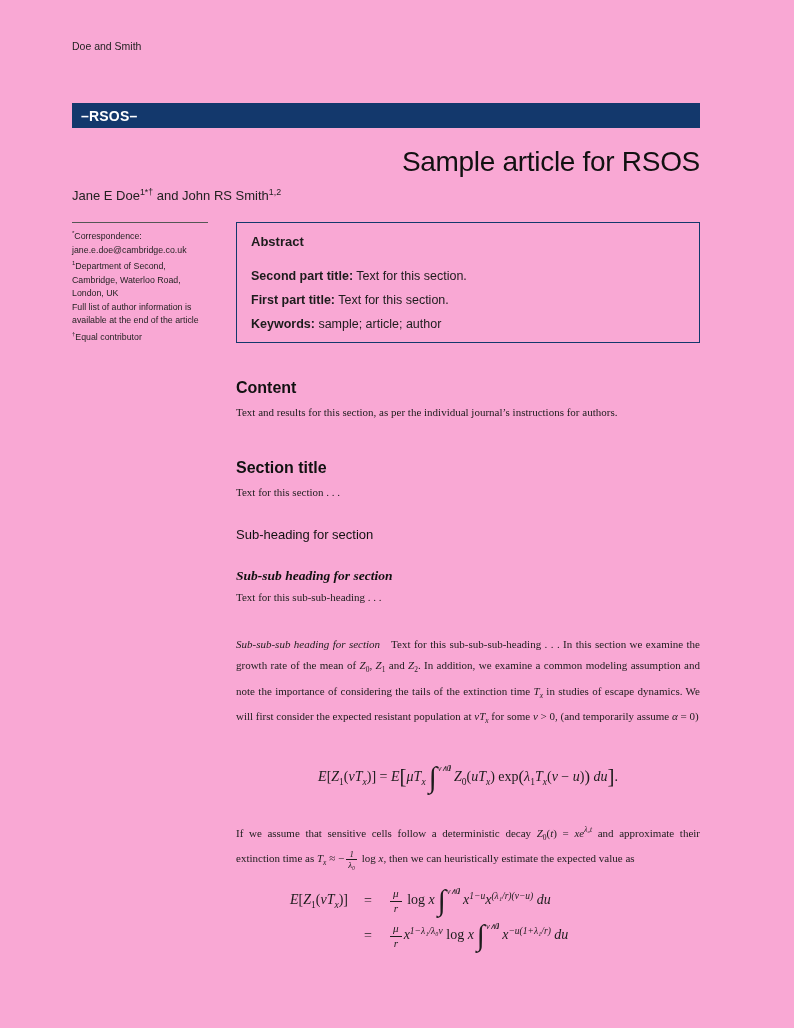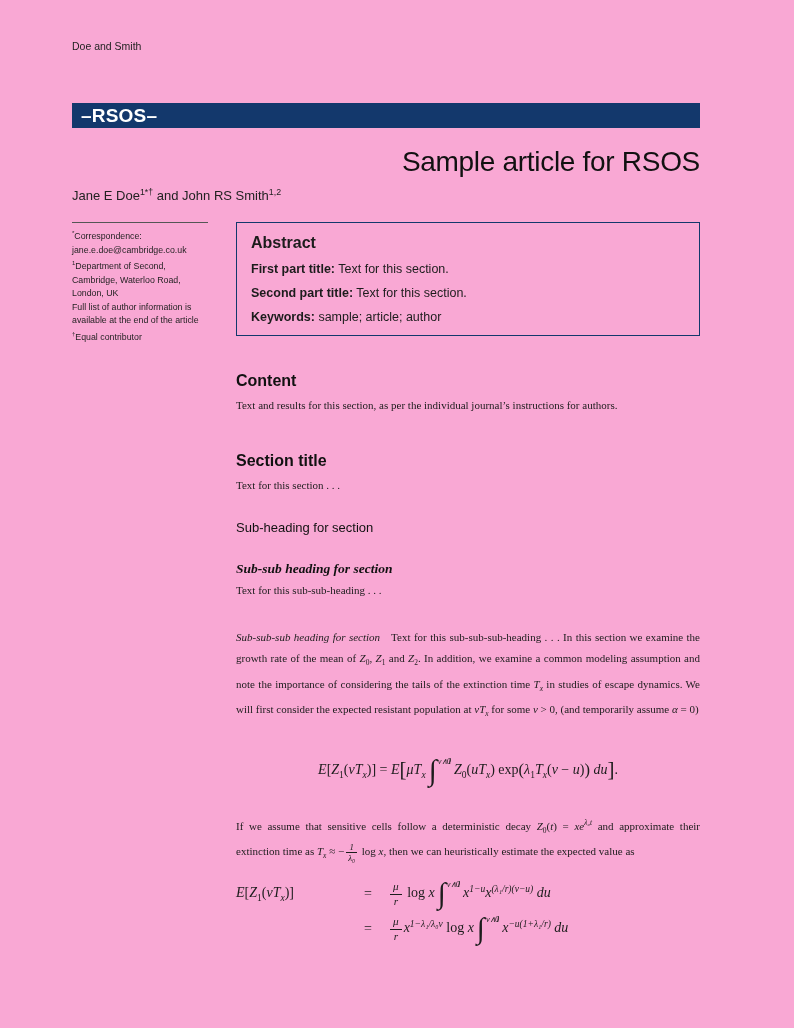--- a/index.html
+++ b/index.html
@@ -18,21 +18,21 @@
     font-size:10.5px;color:#222;margin-bottom:51px;
   }
   .banner{
     width:628px;height:25px;
     background:#13386c;
     display:flex;align-items:center;
     box-sizing:border-box;padding-left:9px;
   }
   .banner-text{
     color:#ffffff;font-family:"Liberation Sans",sans-serif;
-    font-weight:bold;font-size:19px;letter-spacing:0.2px;
+    font-weight:bold;font-size:14px;letter-spacing:0.2px;
   }
   .title{
     font-family:"Liberation Sans",sans-serif;
     font-weight:normal;font-size:28px;line-height:33px;
     margin:17px 0 0 0;color:#111;letter-spacing:-0.3px;text-align:right;
   }
   .authors{
     font-family:"Liberation Sans",sans-serif;
     font-size:13px;margin-top:9px;color:#222;
   }
@@ -44,21 +44,21 @@
   }
   .sidebar-rule{border-top:1px solid #555;margin-bottom:4px;width:136px;}
   .maincol{width:464px;flex:none;}
   .abstract-box{
     box-sizing:border-box;width:464px;
     border:1.5px solid #13386c;
     padding:11px 14px 10px 14px;
     font-family:"Liberation Sans",sans-serif;
     font-size:12.5px;color:#1c1c1c;
   }
-  .abstract-heading{font-weight:bold;font-size:16px;margin-bottom:9px;}
+  .abstract-heading{font-weight:bold;font-size:13px;margin-bottom:19px;}
   .abstract-row{margin:0 0 8px 0;line-height:16px;}
   .abstract-row:last-child{margin-bottom:0;}
   .lbl{font-weight:bold;}
   .h-big{
     font-family:"Liberation Sans",sans-serif;font-weight:bold;
     font-size:16px;color:#111;margin:36px 0 5px 0;
   }
   .h-sub{
     font-family:"Liberation Sans",sans-serif;font-weight:normal;
     font-size:13px;color:#111;margin:24px 0 3px 0;
@@ -94,21 +94,21 @@
     display:inline-flex;flex-direction:row;justify-content:space-between;
     align-self:stretch;font-size:0.6em;font-style:italic;line-height:1;
     padding:1px 0 2px 0;margin-left:1px;
   }
   .lims .lo{margin-left:-5px;}
   .eq-display{
     text-align:center;font-size:14px;margin:20px 0 18px 0;line-height:2.4;
   }
   .eqalign{margin-top:14px;font-size:14px;}
   .eqrow{display:flex;align-items:center;margin:7px 0;position:relative;}
-  .eqlhs{width:112px;text-align:left;flex:none;}
+  .eqlhs{width:112px;text-align:right;flex:none;}
   .eqrel{width:40px;text-align:center;flex:none;}
   .eqrhs{flex:1;}
 </style>
 </head>
 <body>
 
 <div class="page">
 
   <div class="running-head">Doe and Smith</div>
 
@@ -129,22 +129,22 @@
       <div class="sidebar-line"><span class="m-n">Cambridge, Waterloo Road,</span></div>
       <div class="sidebar-line"><span class="m-n">London, UK</span></div>
       <div class="sidebar-line"><span class="m-n">Full list of author information is</span></div>
       <div class="sidebar-line"><span class="m-n">available at the end of the article</span></div>
       <div class="sidebar-line"><span class="m-sup">†</span><span class="m-n">Equal contributor</span></div>
     </aside>
 
     <div class="maincol">
       <section class="abstract-box">
         <div class="abstract-heading">Abstract</div>
+        <p class="abstract-row"><span class="lbl">Second part title:</span><span> Text for this section.</span></p>
         <p class="abstract-row"><span class="lbl">First part title:</span><span> Text for this section.</span></p>
-        <p class="abstract-row"><span class="lbl">Second part title:</span><span> Text for this section.</span></p>
         <p class="abstract-row"><span class="lbl">Keywords:</span><span> sample; article; author</span></p>
       </section>
 
       <h2 class="h-big">Content</h2>
       <p class="body-text just">Text and results for this section, as per the individual journal’s instructions for authors.</p>
 
       <h2 class="h-big">Section title</h2>
       <p class="body-text">Text for this section . . .</p>
 
       <h3 class="h-sub">Sub-heading for section</h3>

